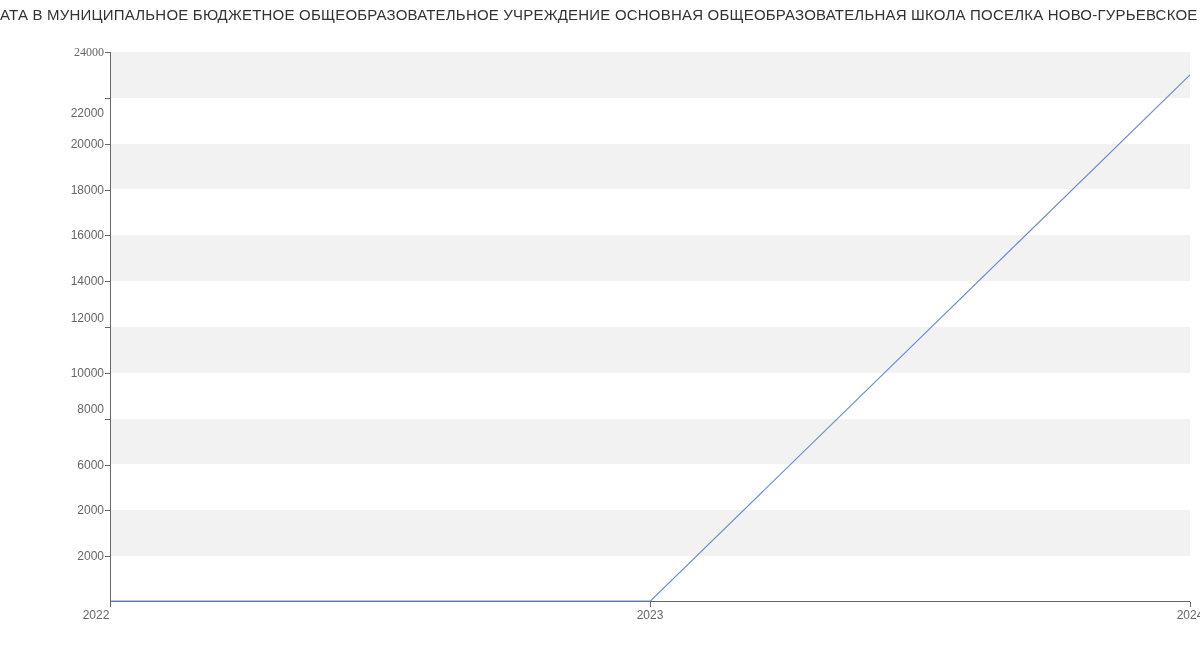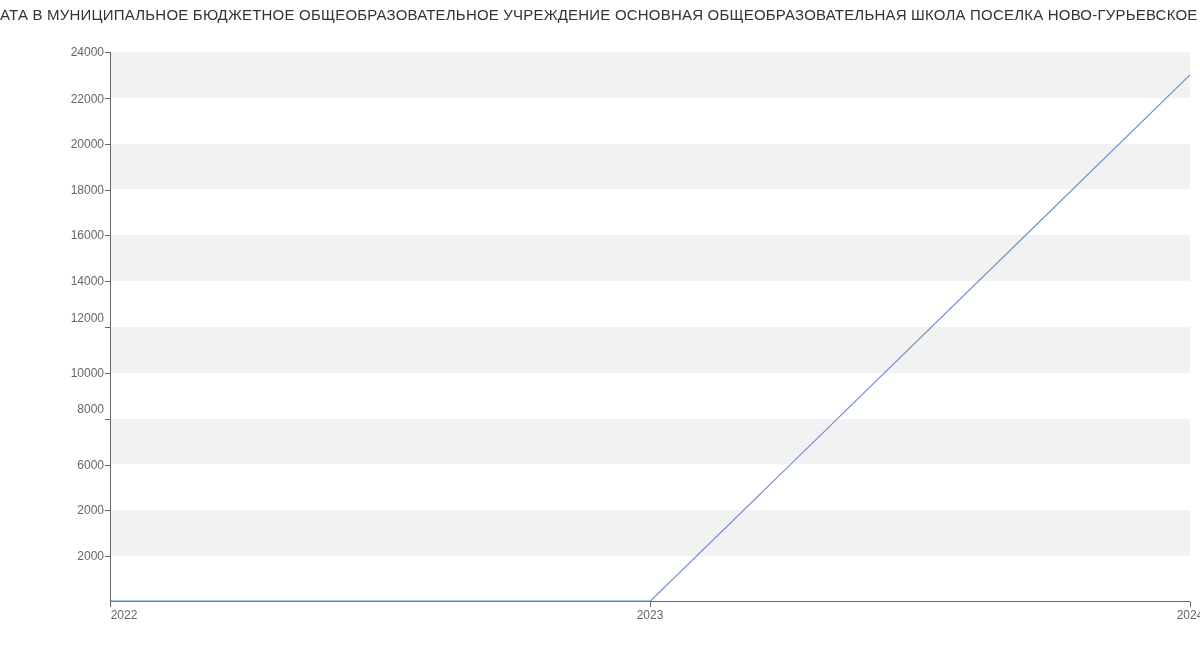--- a/index.html
+++ b/index.html
@@ -116,23 +116,23 @@
     <div class="y-tick-label" style="top: 288px;">12000</div>
     <div class="y-tick-mark" style="top: 297px;"></div>
     <div class="y-tick-label" style="top: 251.167px;">14000</div>
     <div class="y-tick-mark" style="top: 251.167px;"></div>
     <div class="y-tick-label" style="top: 205.333px;">16000</div>
     <div class="y-tick-mark" style="top: 205.333px;"></div>
     <div class="y-tick-label" style="top: 159.5px;">18000</div>
     <div class="y-tick-mark" style="top: 159.5px;"></div>
     <div class="y-tick-label" style="top: 113.667px;">20000</div>
     <div class="y-tick-mark" style="top: 113.667px;"></div>
-    <div class="y-tick-label" style="top: 69px;">22000</div>
+    <div class="y-tick-label" style="top: 83px;">22000</div>
     <div class="y-tick-mark" style="top: 67.8333px;"></div>
-    <div class="y-tick-label" style="top: 22px;">24000</div>
+    <div class="y-tick-label" style="top: 22px; font-family: Liberation Serif, serif;">24000</div>
     <div class="y-tick-mark" style="top: 22px;"></div>
-    <div class="x-tick-label" style="left: 124px;">2022</div>
+    <div class="x-tick-label" style="left: 96px;">2022</div>
     <div class="x-tick-mark" style="left: 110px;"></div>
     <div class="x-tick-label" style="left: 650px;">2023</div>
     <div class="x-tick-mark" style="left: 650px;"></div>
     <div class="x-tick-label" style="left: 1190px;">2024</div>
     <div class="x-tick-mark" style="left: 1190px;"></div>
   </div>
 
 </body></html>

